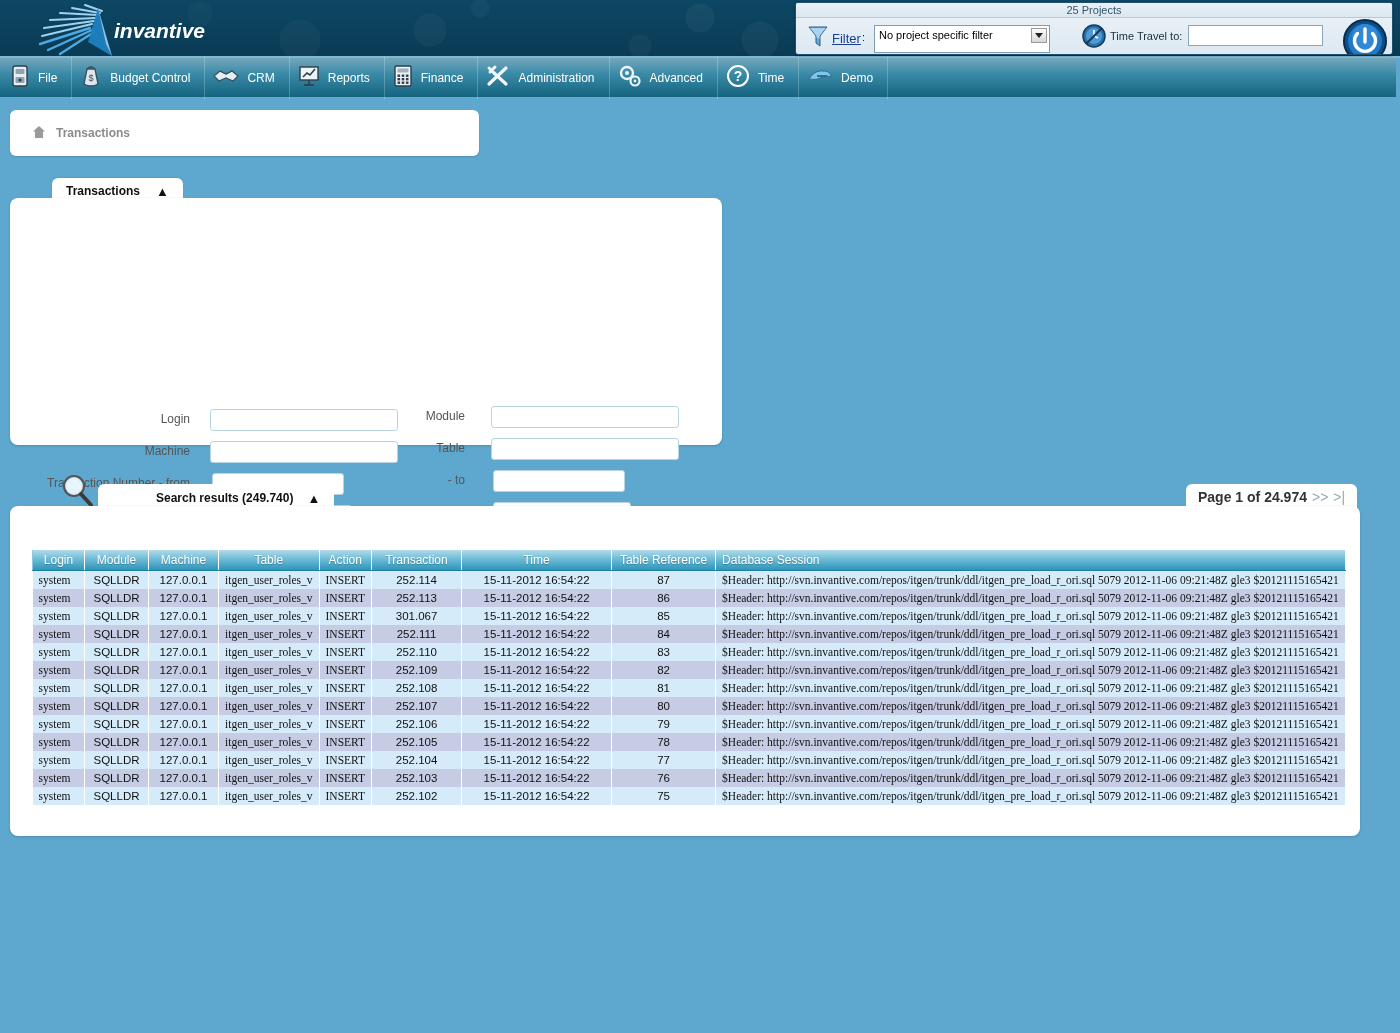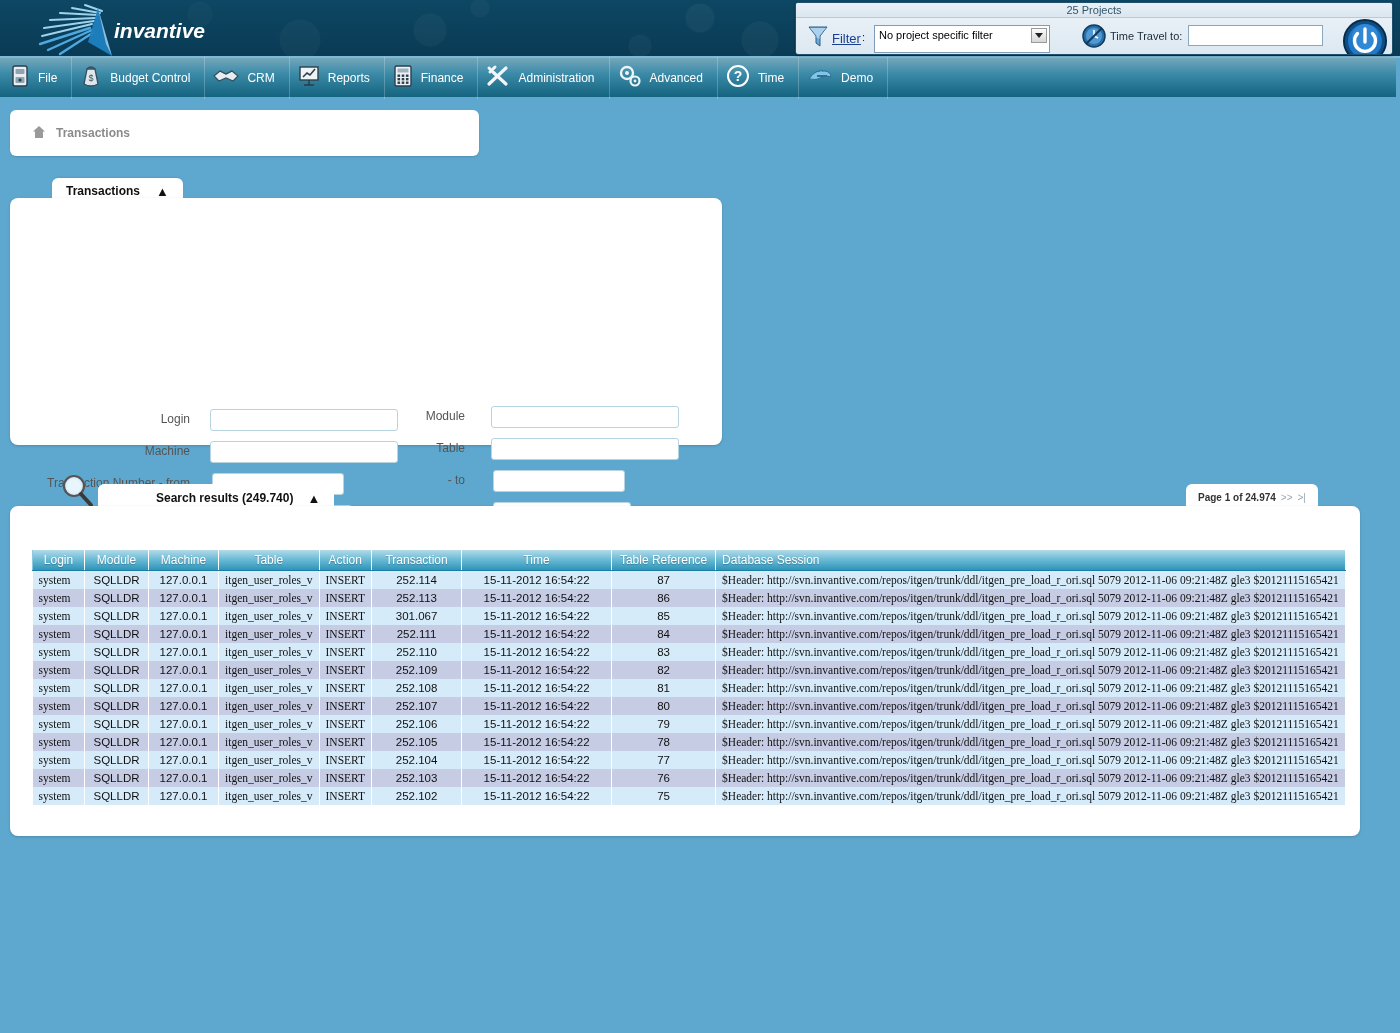--- a/index.html
+++ b/index.html
@@ -175,21 +175,21 @@
     background:#fff; border-radius:6px 6px 0 0;
     display:flex; align-items:center; gap:14px; padding:0 14px 0 58px;
     font-weight:bold; font-size:12px; color:#111;margin-left:46px;
   }
   .mag-icon{ position:absolute; left:58px; top:473px; }
 
   .pager{
     position:absolute; left:1186px; top:484px; height:26px;
     background:#fff; border-radius:6px 6px 0 0;
     display:flex; align-items:center; padding:0 12px; gap:5px;
-    font-size:10px; font-weight:bold; color:#333;
+    font-size:14px; font-weight:bold; color:#333;
   }
   .pager .pgnav{ color:#9aa8b0; font-weight:normal; cursor:pointer; }
 
   .res-panel{
     position:absolute; left:10px; top:506px; width:1350px; height:330px;
     background:#fff; border-radius:8px;
     box-shadow:0 1px 3px rgba(0,0,0,.18);
   }
 
   table.grid{

